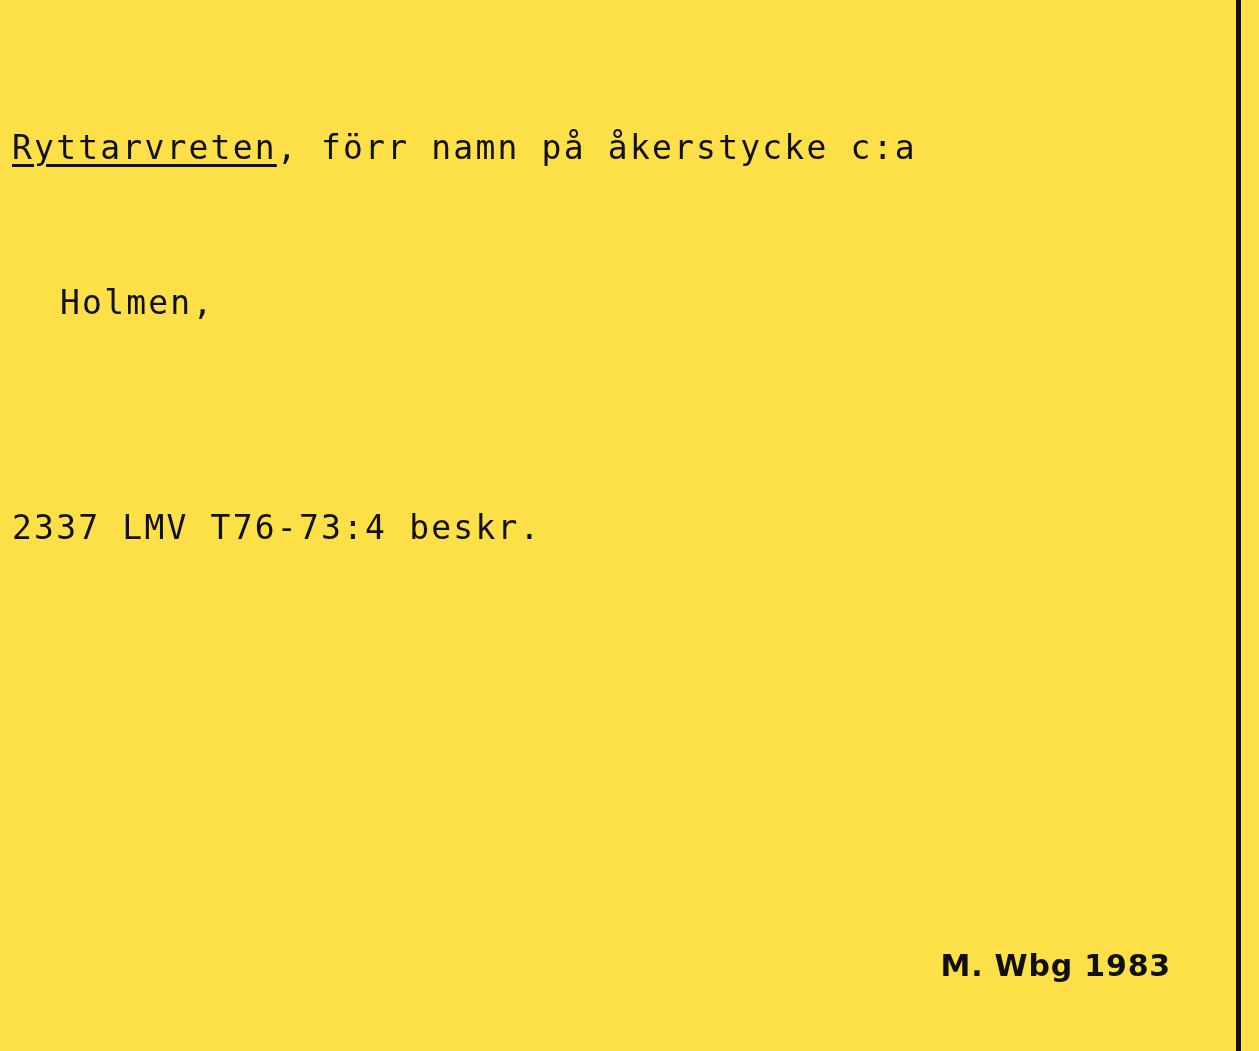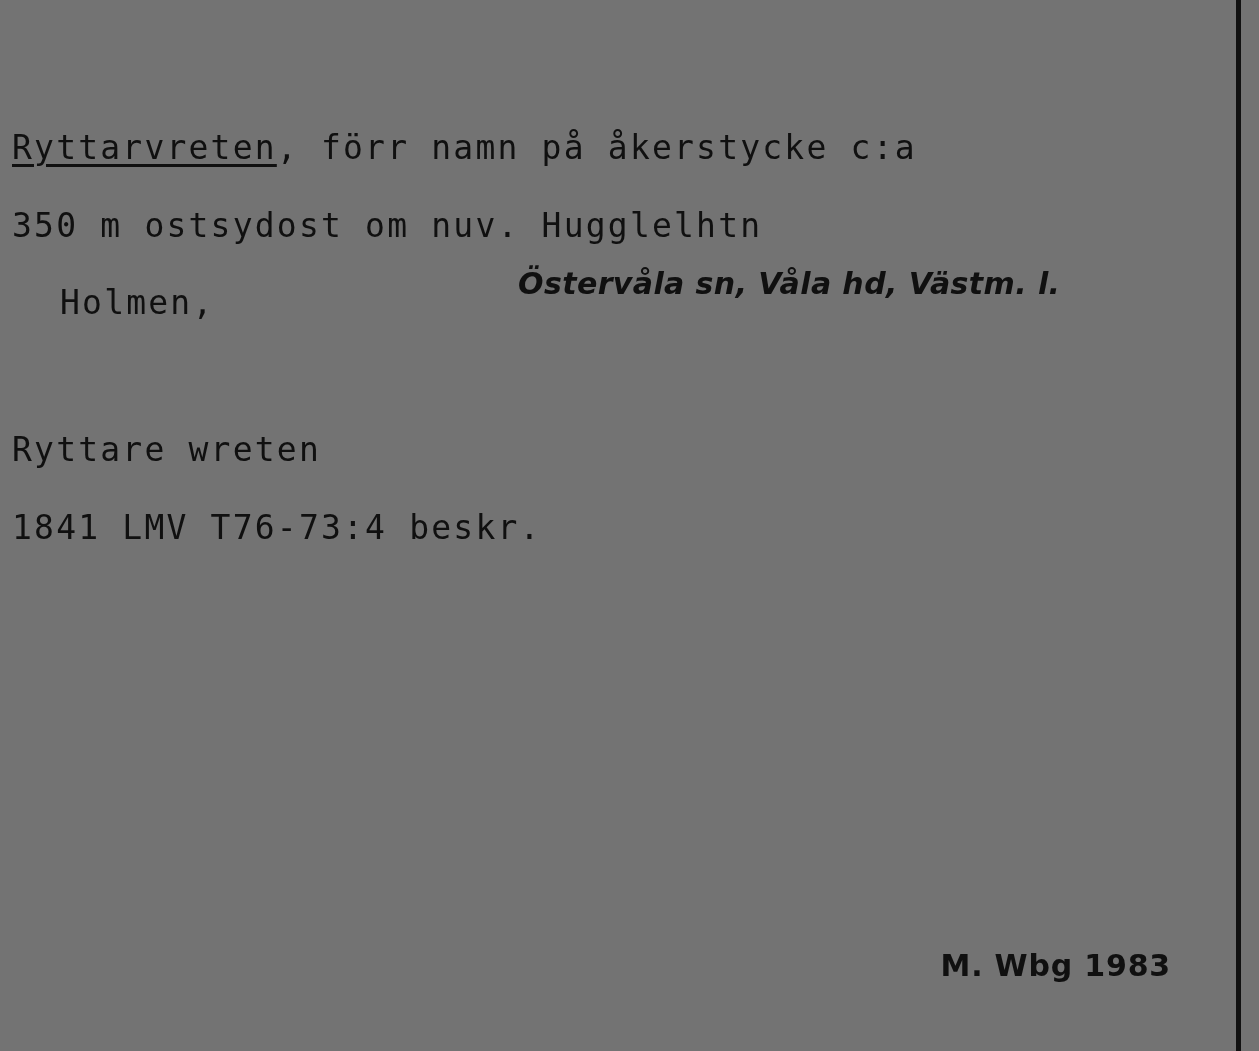--- a/index.html
+++ b/index.html
@@ -4,21 +4,21 @@
 <style>
   html, body {
     margin: 0;
     padding: 0;
     background: #ffffff;
   }
   .card {
     position: relative;
     width: 1259px;
     height: 1051px;
-    background: #737373;
+    background: #fde047;
     overflow: hidden;
     font-family: "DejaVu Sans Mono", monospace;
     color: #111111;
   }
   
   .right-rule {
     position: absolute;
     top: 0;
     right: 18px;
     width: 5px;
@@ -75,25 +75,22 @@
 </style>
 </head>
 <body>
 
 <div class="card">
 
   <div class="right-rule"></div>
 
   <div class="typed line1"><span class="headword">Ryttarvreten</span><span>, förr namn på åkerstycke c:a</span></div>
 
-  <div class="typed line2">350 m ostsydost om nuv. Hugglelhtn</div>
 
   <div class="typed line3">Holmen,</div>
 
-  <div class="parish">Östervåla sn, Våla hd, Västm. l.</div>
 
-  <div class="typed src1">Ryttare wreten</div>
 
-  <div class="typed src2">1841 LMV T76-73:4 beskr.</div>
+  <div class="typed src2">2337 LMV T76-73:4 beskr.</div>
 
   <div class="signature">M. Wbg 1983</div>
 
 </div>
 
 </body></html>

